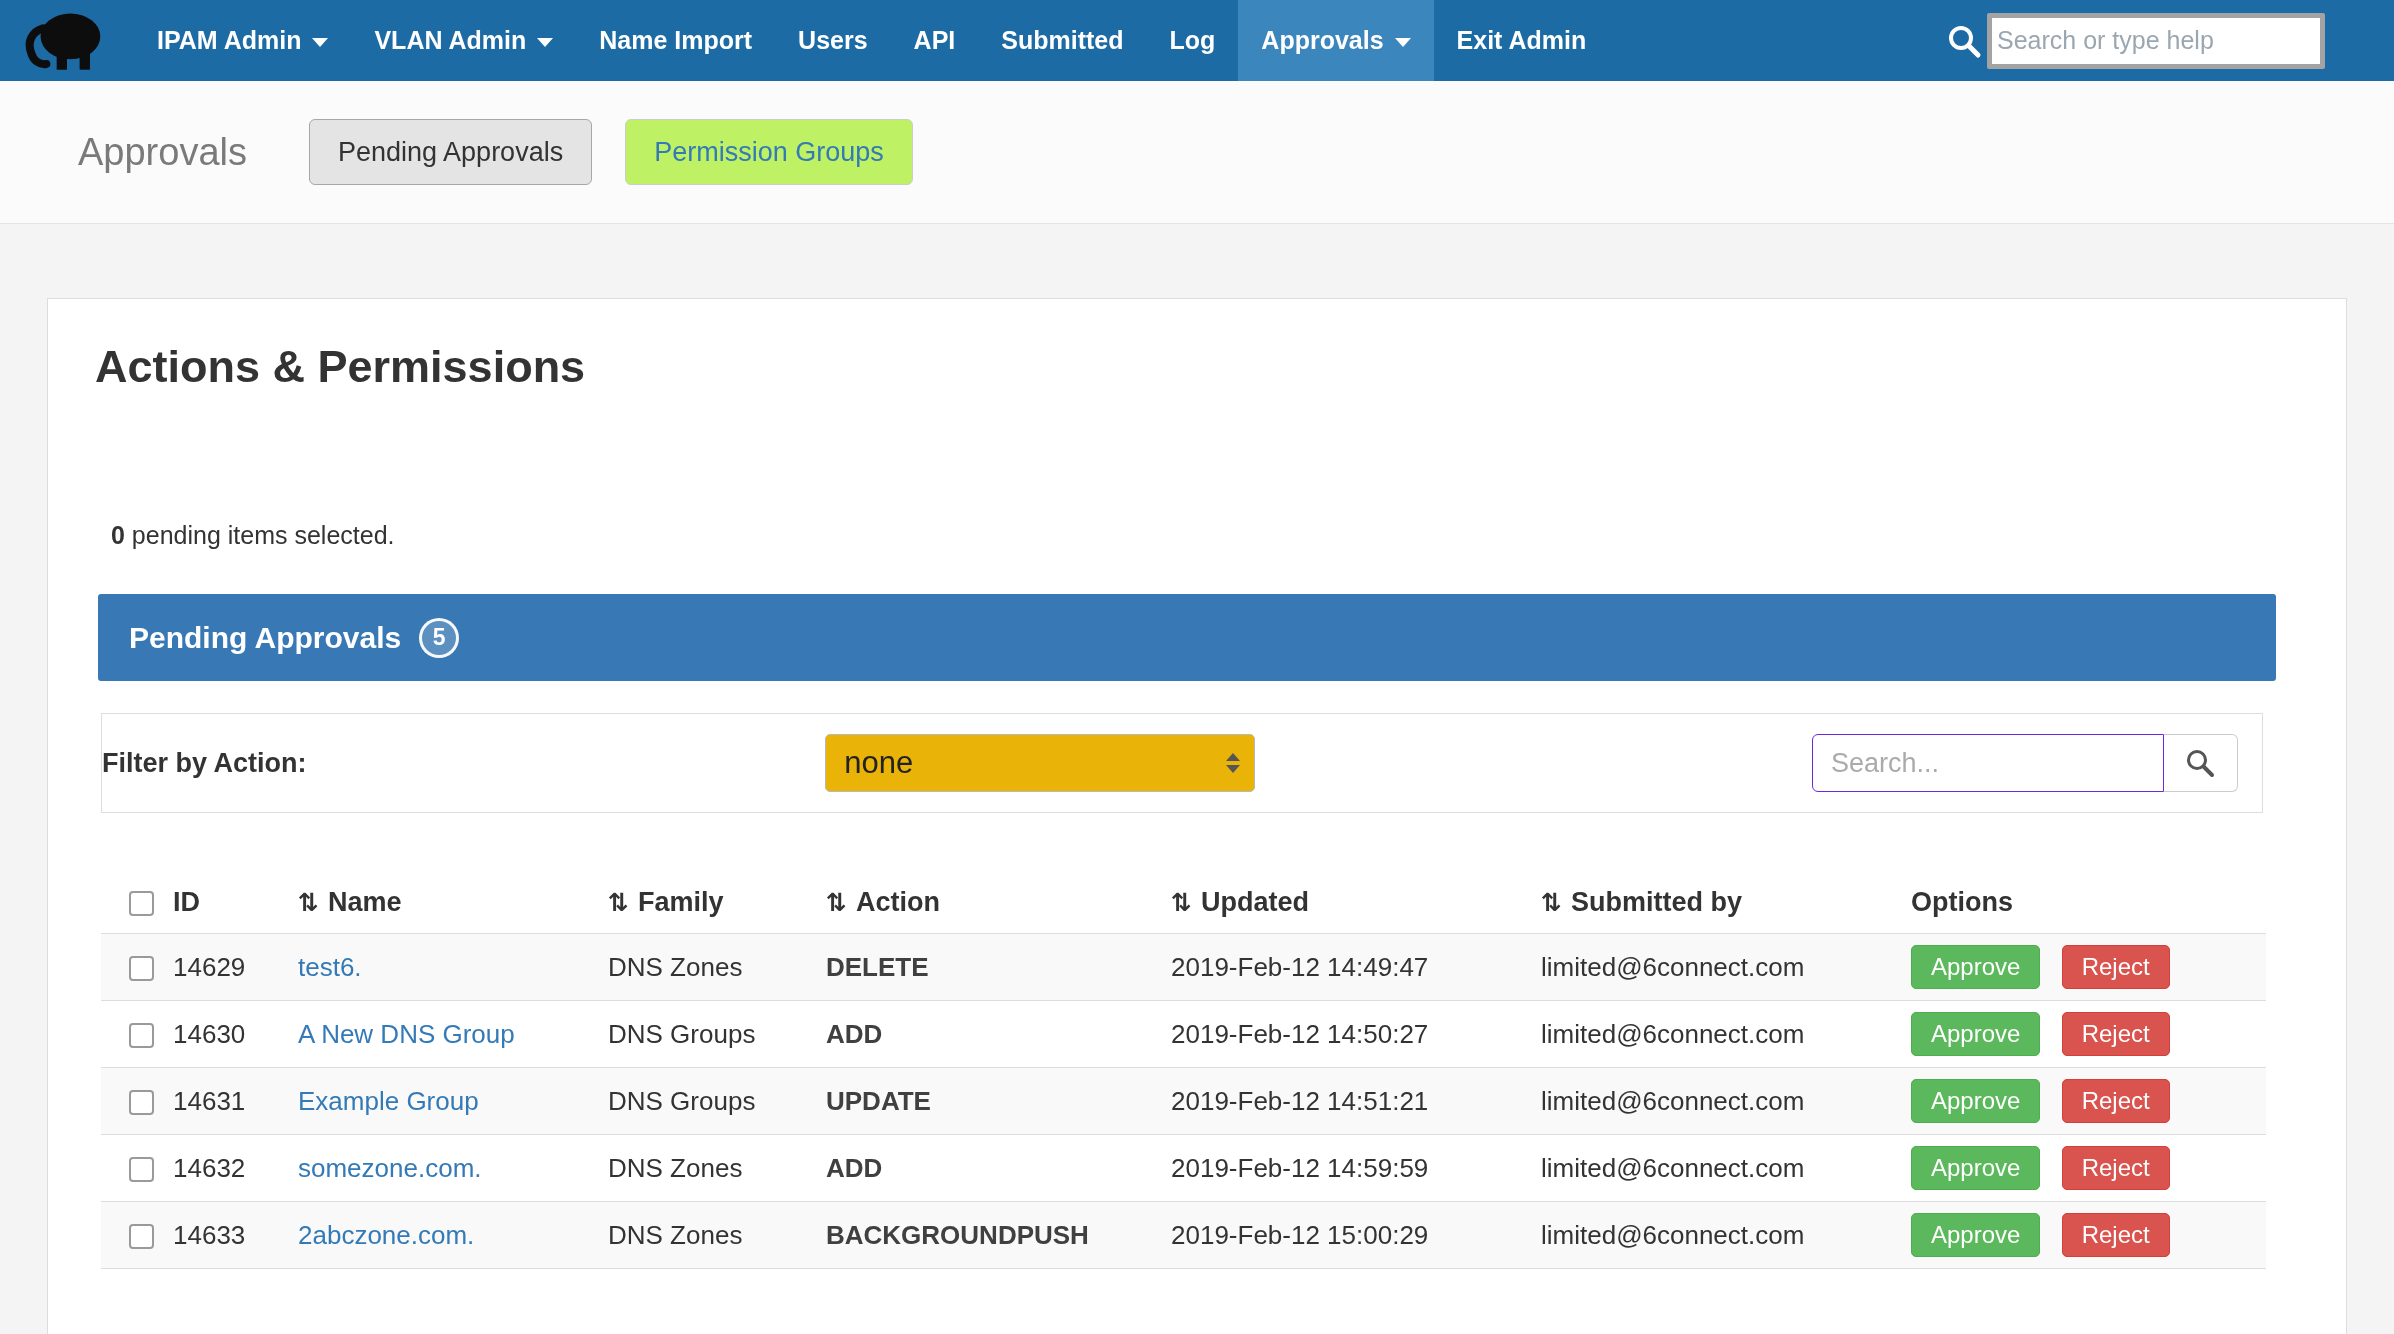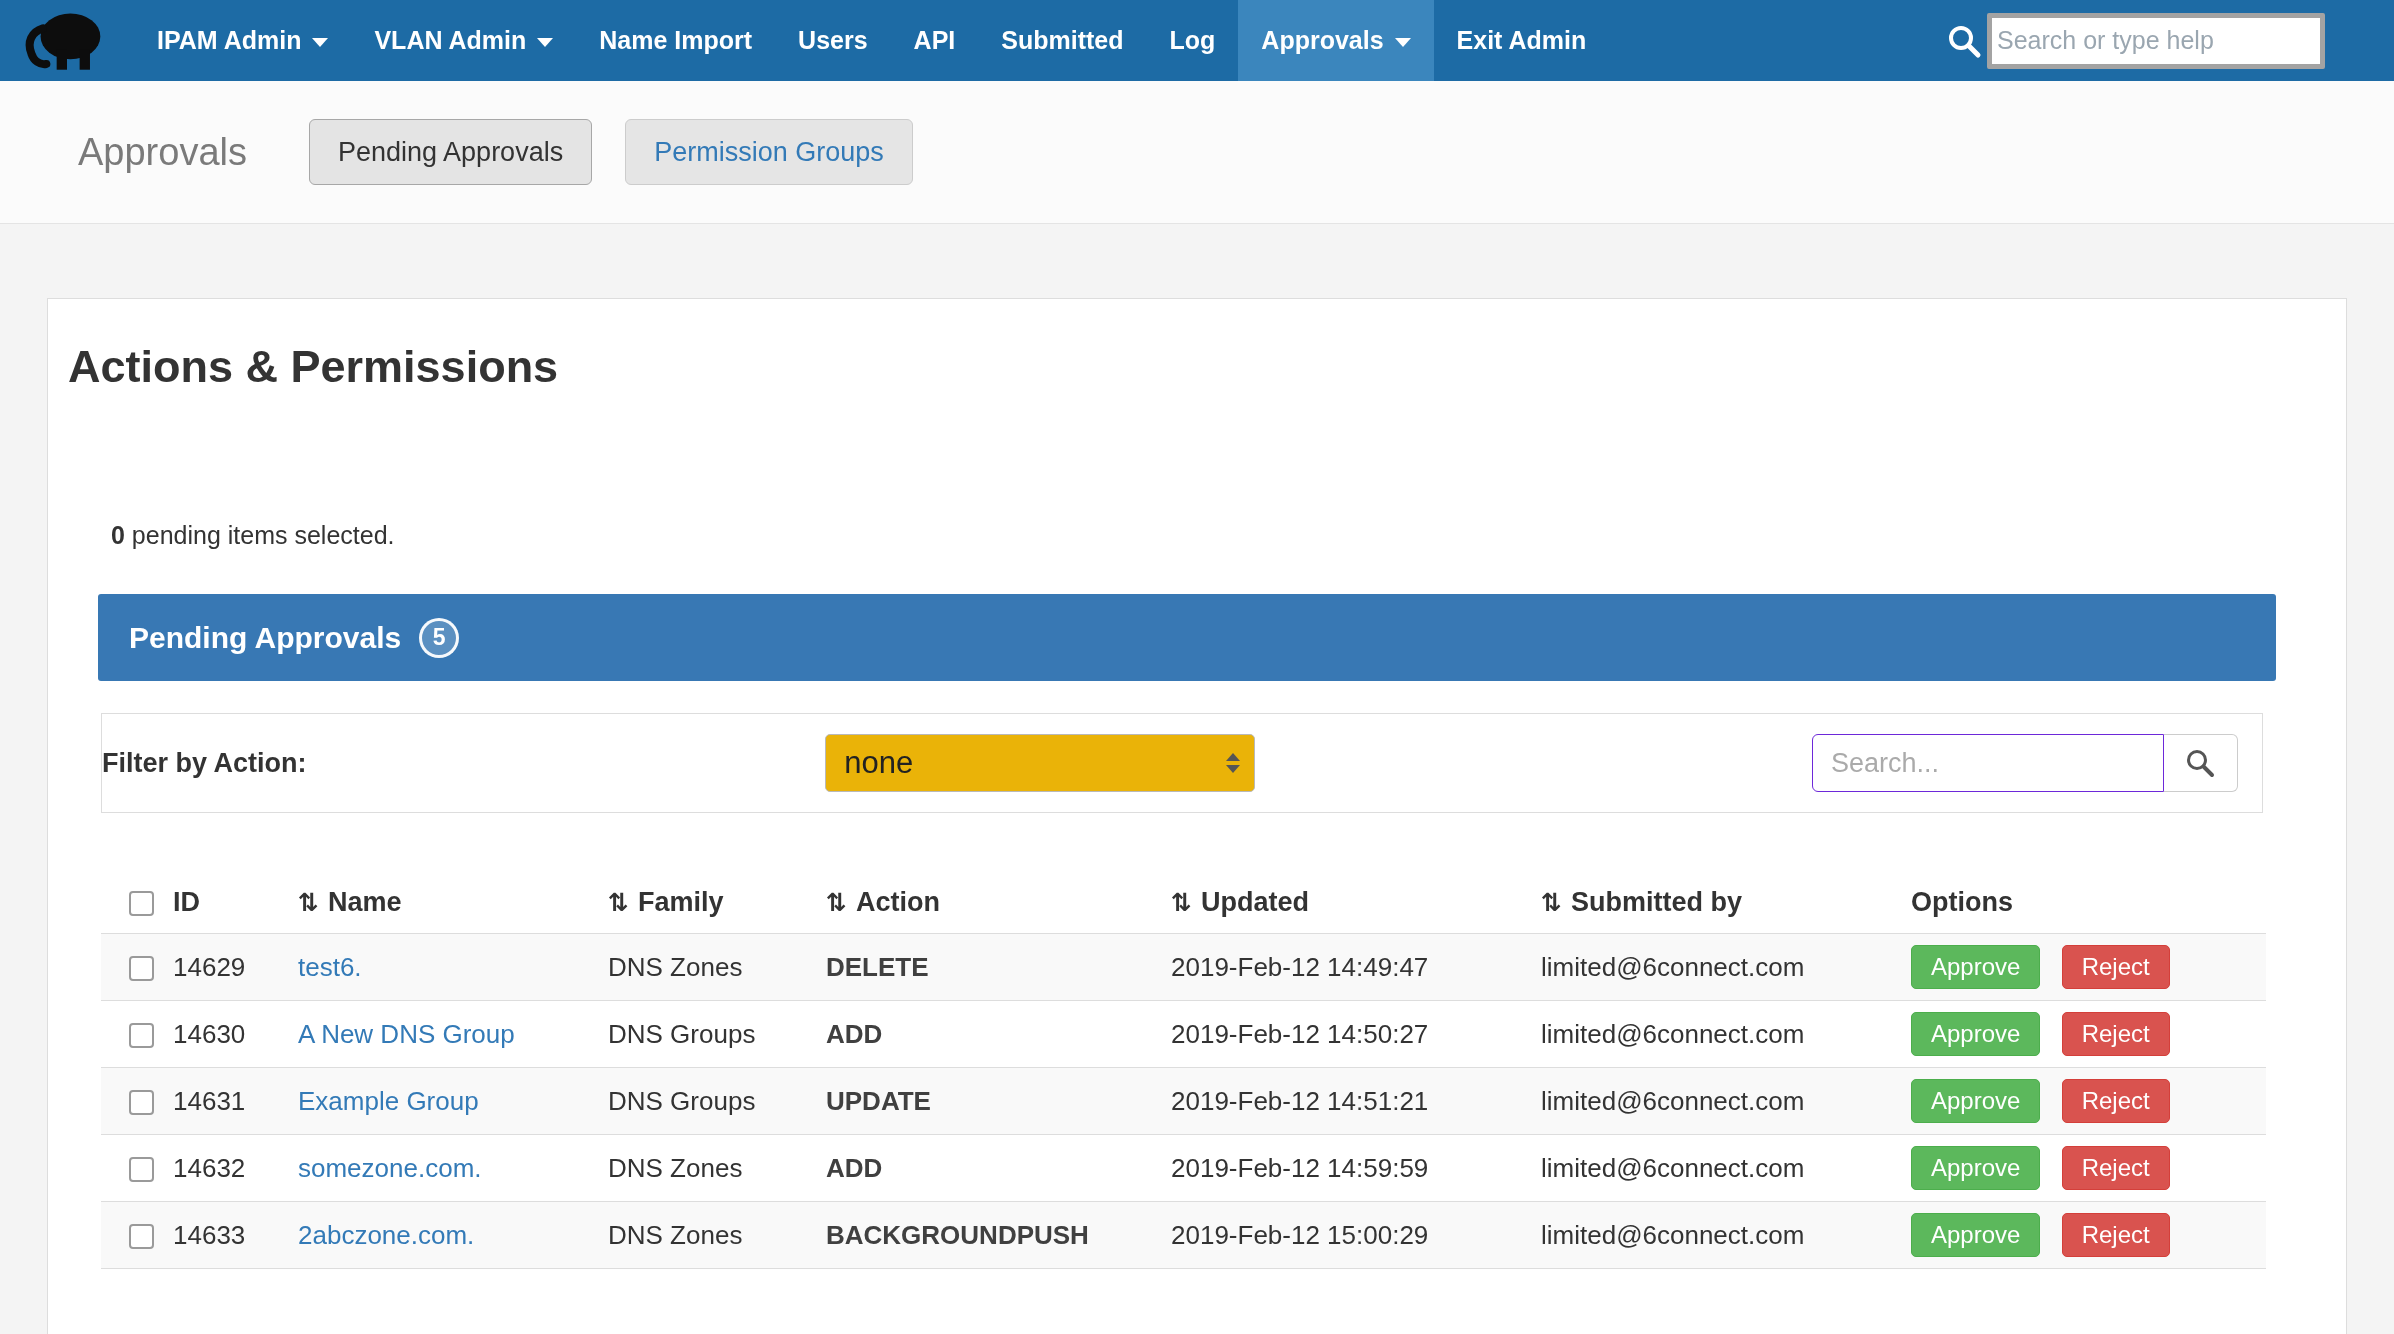--- a/index.html
+++ b/index.html
@@ -39,28 +39,28 @@
     display:flex;align-items:center;
   }
   .subheader-title{
     margin-left:78px;font-size:38px;color:#7a7a7a;margin-right:62px;
   }
   .tab-btn{
     height:66px;padding:0 28px;border-radius:6px;font-family:inherit;font-size:27px;
     cursor:pointer;margin-right:33px;
   }
   .tab-btn.active{background:#e4e4e4;border:1px solid #a7a7a7;color:#333;}
-  .tab-btn.inactive{background:#e5e5e5;border:1px solid #ccc;color:#337ab7;}
+  .tab-btn.inactive{background:#bef264;border:1px solid #ccc;color:#337ab7;}
   
   .content{padding-top:74px;}
   .panel{
     margin:0 47px;background:#fff;border:1px solid #ddd;min-height:1040px;
   }
   .panel h1{
-    margin:42px 0 0 20px;font-size:45px;font-weight:700;color:#333;letter-spacing:0;
+    margin:42px 0 0 47px;font-size:45px;font-weight:700;color:#333;letter-spacing:0;
   }
   .selected-line{margin:128px 0 44px 63px;font-size:25px;color:#333;}
   .selected-line .count{font-weight:700;}
   .section-header{
     margin:0 70px 0 50px;height:87px;background:#3878b4;border-radius:3px;
     display:flex;align-items:center;color:#fff;
   }
   .section-header .sh-title{font-size:30px;font-weight:700;margin-left:31px;}
   .badge{
     margin-left:18px;width:34px;height:34px;border:3px solid rgba(255,255,255,.95);

